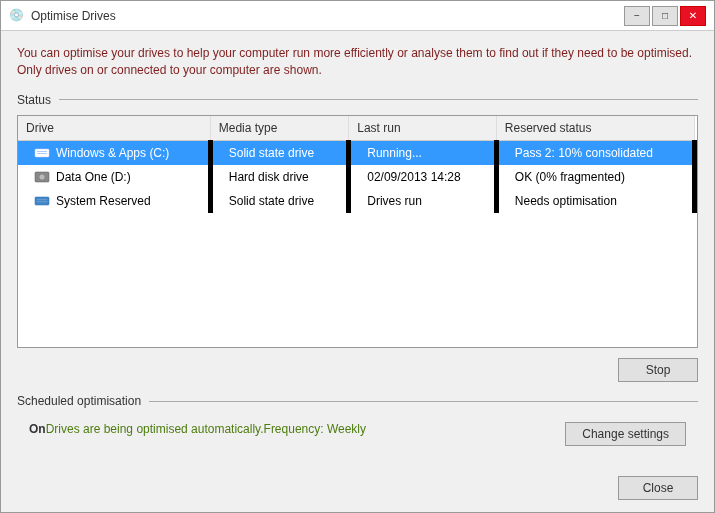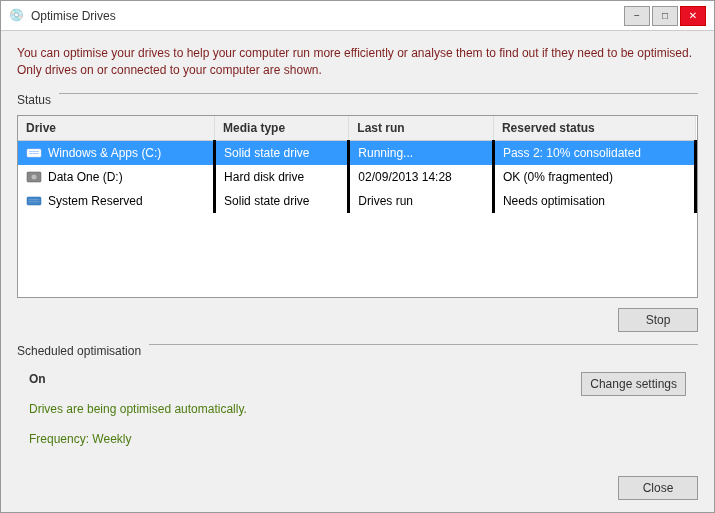--- a/index.html
+++ b/index.html
@@ -89,21 +89,21 @@
 
     .description {
       font-size: 12px;
       color: #7f1d1d;
       line-height: 1.4;
       margin-bottom: 14px;
     }
 
     .section-header {
       display: flex;
-      align-items: flex-start;
+      align-items: center;
       margin-bottom: 8px;
     }
 
     .section-label {
       font-size: 12px;
       color: #333;
       white-space: nowrap;
       margin-right: 8px;
     }
 
@@ -127,59 +127,59 @@
     }
 
     .table thead tr {
       background: #f0f0f0;
       border-bottom: 1px solid #ccc;
     }
 
     .table thead th {
       text-align: left;
       padding: 5px 8px;
-      font-weight: bold;
+      font-weight: normal;
       color: #333;
       font-size: 12px;
       border-right: 1px solid #ddd;
     }
 
     .table tbody tr {
       cursor: pointer;
     }
 
     .table tbody tr.selected {
       background: #3399ff;
       color: #fff;
     }
 
     .table tbody td {
-      padding: 5px 8px;
-      font-size: 12px;
-      border-right: 3px solid #000000;
+      padding: 5px 16px;
+      font-size: 12px;
+      border-right: 5px solid #000000;
     }
 
     .table tbody tr.selected td {
       color: #fff;
     }
 
     .drive-cell {
       display: flex;
       align-items: center;
       gap: 6px;
     }
 
     .button-row {
       display: flex;
       justify-content: flex-end;
       margin-bottom: 12px;
     }
 
     .btn {
-      padding: 4px 8px;
+      padding: 4px 16px;
       border: 1px solid #999;
       background: #e1e1e1;
       cursor: pointer;
       font-size: 12px;
       color: #333;
       min-width: 80px;
       text-align: center;
     }
 
     .scheduled-section {
@@ -191,22 +191,21 @@
     }
 
     .scheduled-row {
       display: flex;
       justify-content: space-between;
       align-items: flex-start;
     }
 
     .scheduled-info {
       display: flex;
-      flex-direction: column;
-      gap: 16px;
+      gap: 0;
     }
 
     .on-label {
       font-weight: bold;
       color: #333;
       font-size: 12px;
     }
 
     .scheduled-desc {
       font-size: 12px;

